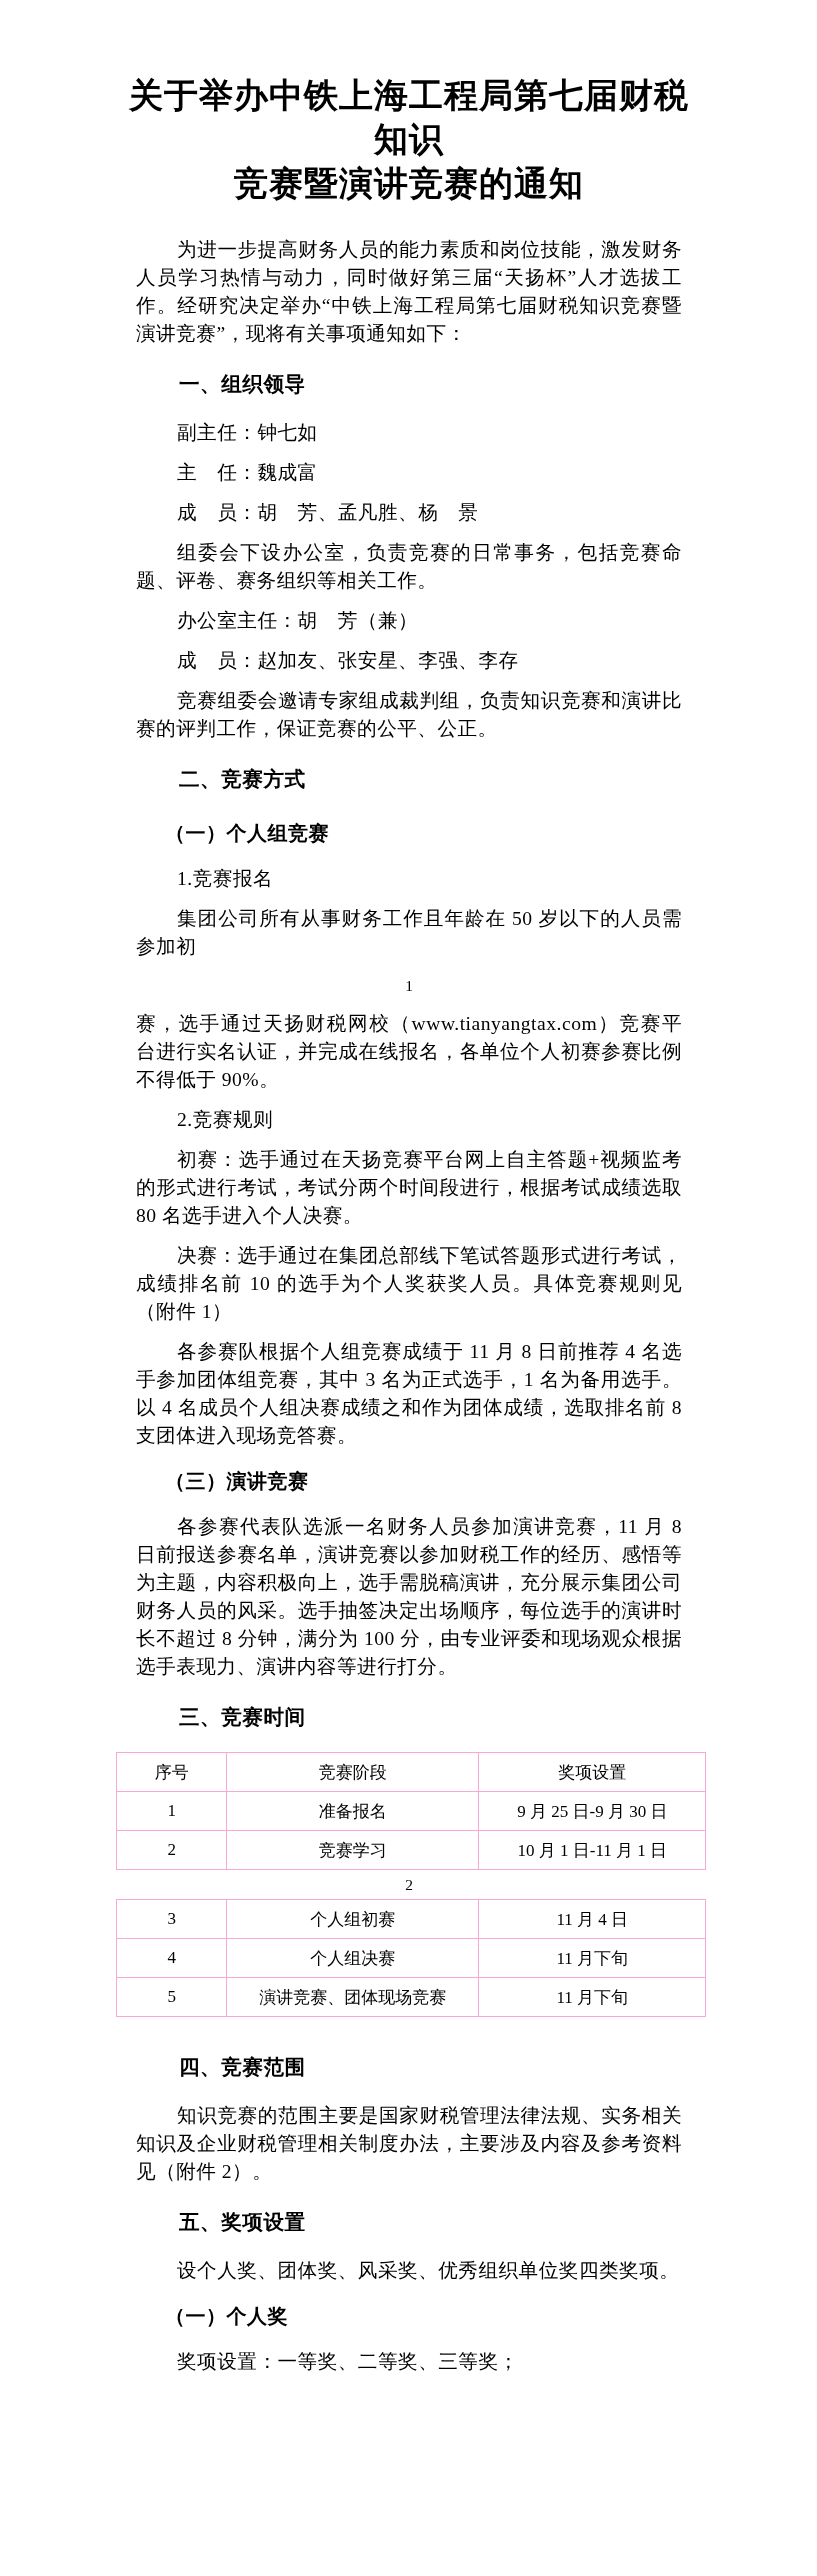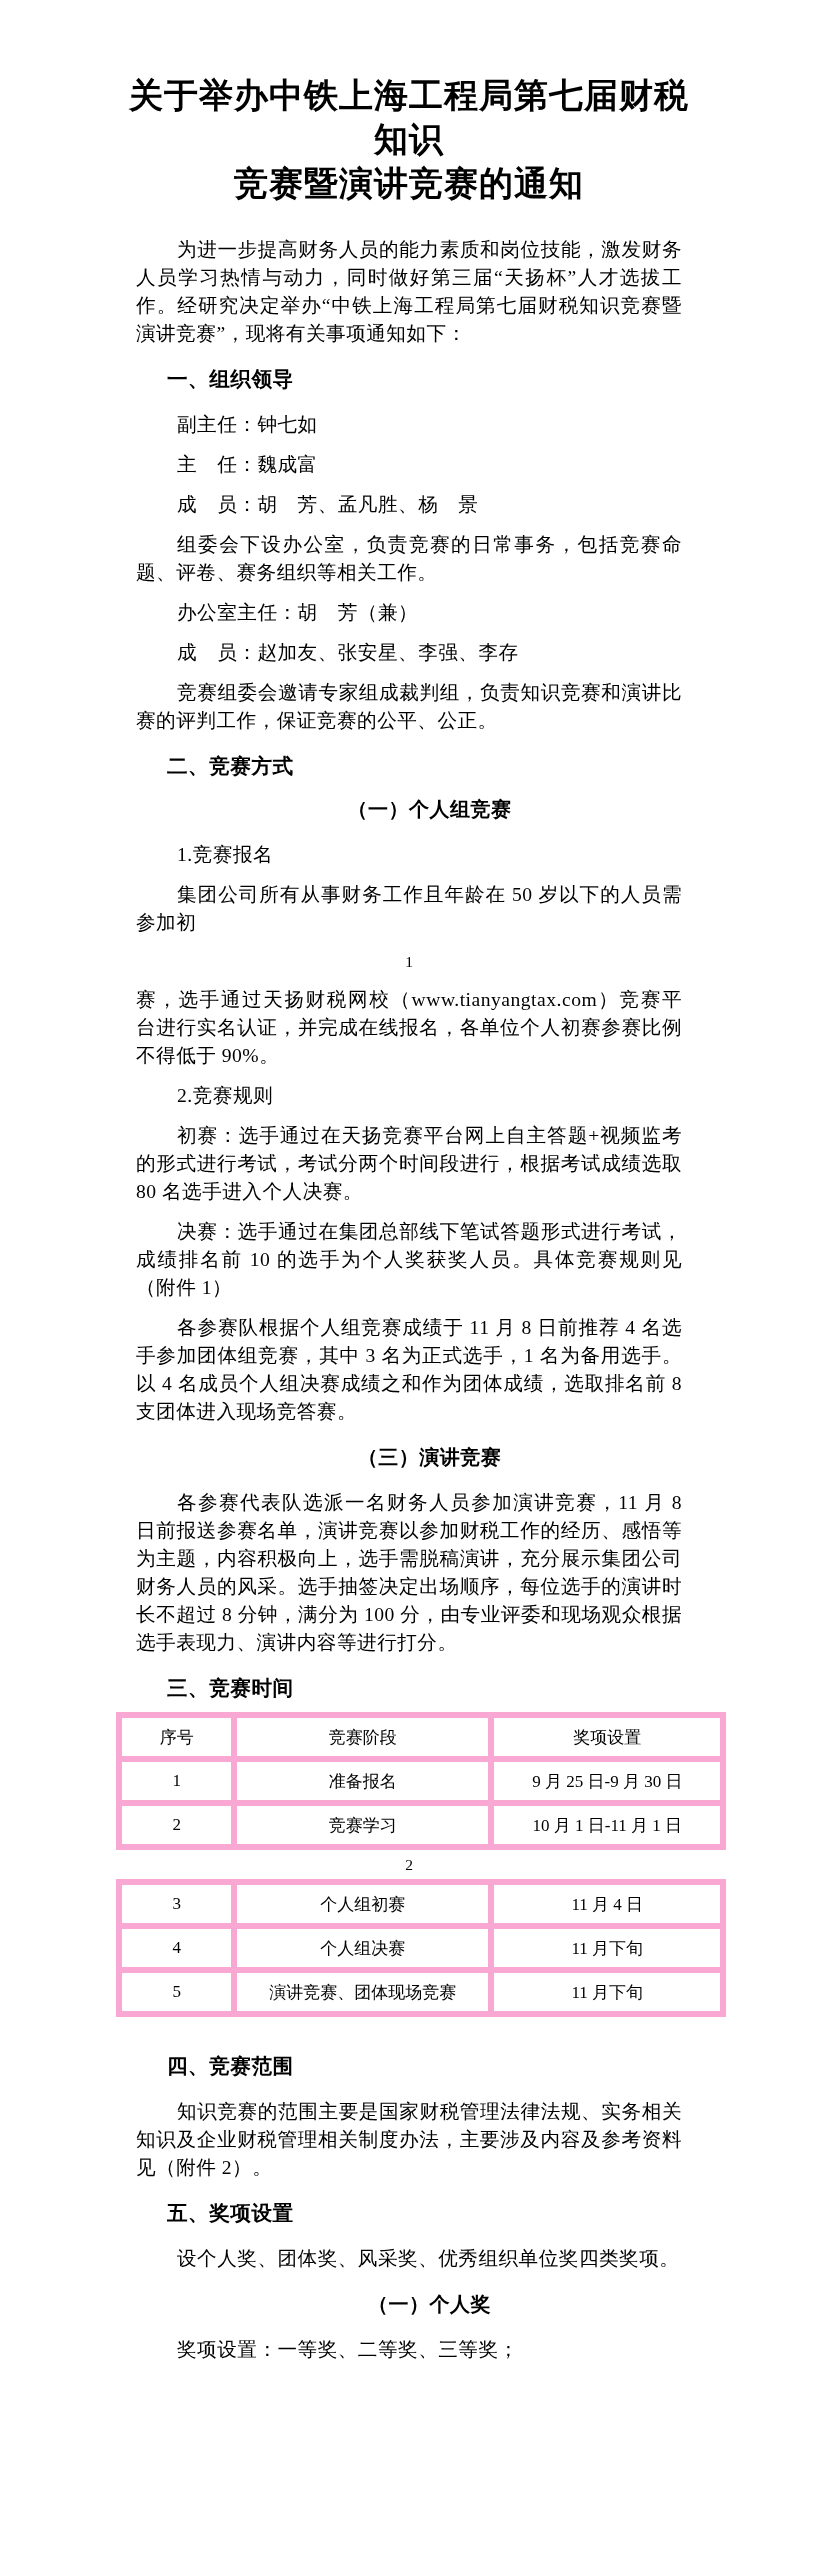--- a/index.html
+++ b/index.html
@@ -5,26 +5,26 @@
   html,body{margin:0;padding:0;background:#ffffff;}
   .page{
     position:relative;width:818px;height:3983px;background:#ffffff;overflow:hidden;
     color:#000;font-family:"Liberation Serif","DejaVu Serif",serif;
   }
   .content{position:absolute;left:124px;top:0;width:570px;}
   .title{margin-top:74px;text-align:center;font-weight:bold;font-size:34px;line-height:44px;letter-spacing:1px;}
   .body{font-size:19.6px;line-height:28px;margin:12px;text-align:justify;letter-spacing:0.5px;}
   .indent{text-indent:41px;}
   .intro-gap{margin-top:30px;}
-  .heading{font-family:Liberation Serif, serif;font-weight:bold;font-size:20.6px;line-height:39px;text-indent:39px;margin:4px;letter-spacing:0.5px;}
-  .subheading{font-weight:bold;font-size:20px;line-height:39px;text-indent:41px;margin:0;letter-spacing:0.5px;text-align:center;}
+  .heading{font-family:Liberation Sans, sans-serif;font-weight:bold;font-size:20.6px;line-height:39px;text-indent:39px;margin:16px;letter-spacing:0.5px;}
+  .subheading{font-weight:bold;font-size:20px;line-height:39px;text-indent:41px;margin:0;letter-spacing:0.5px;}
   .pagenum{font-size:15.5px;line-height:25px;height:25px;text-align:center;text-indent:0;margin:0;}
   .pagenum-mid{font-size:15.5px;line-height:29px;height:29px;text-align:center;margin:0;}
   table.sched{border-collapse:collapse;table-layout:fixed;margin-left:-7.7px;width:586px;font-size:17px;}
-  table.sched td{border:6px solid #f9a8d4;text-align:center;vertical-align:middle;padding:0;height:38px;overflow:hidden;}
+  table.sched td{border:1px solid #f9a8d4;text-align:center;vertical-align:middle;padding:0;height:38px;overflow:hidden;}
   .col-no{width:109px;}
   .col-stage{width:251px;}
   .col-time{width:226px;}
   .after-table{margin-top:30px;}
 </style>
 </head>
 <body>
 
 <div class="page">
   <div class="content">

